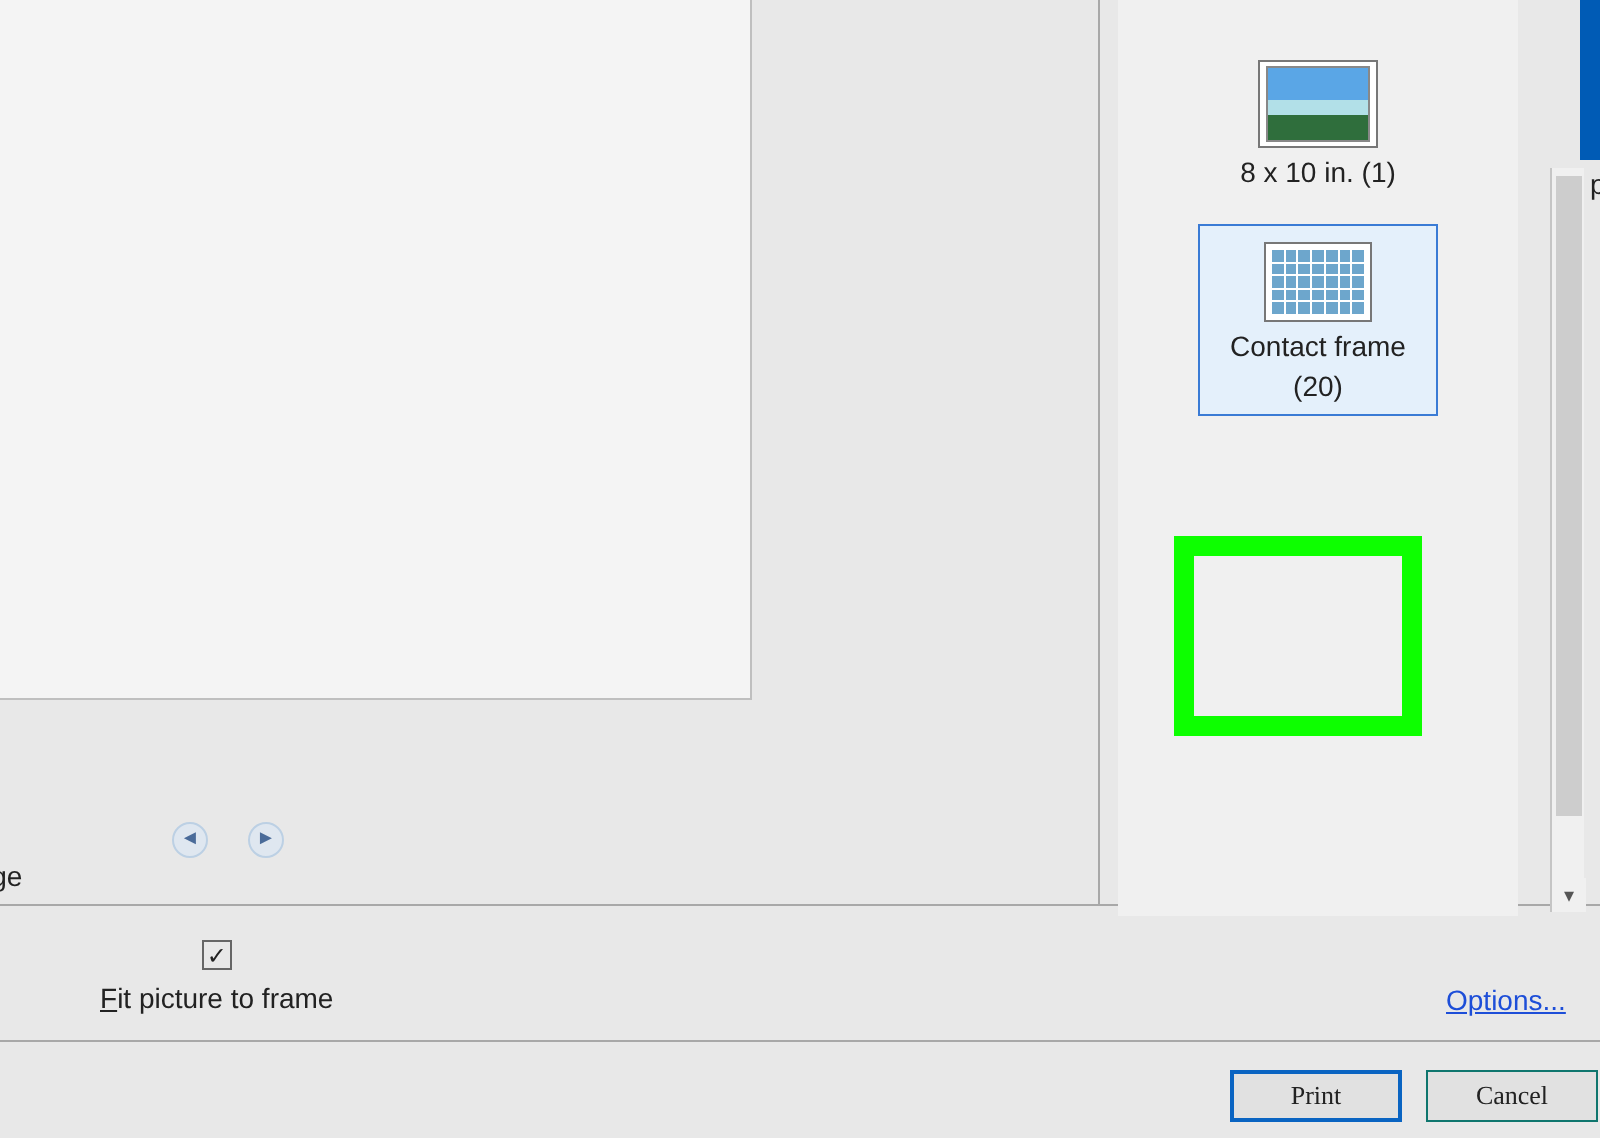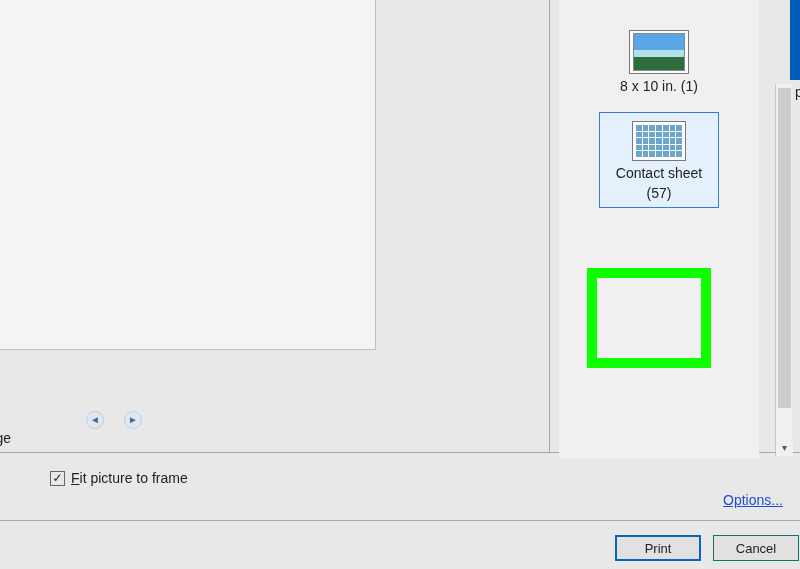--- a/index.html
+++ b/index.html
@@ -55,20 +55,21 @@
     left: 0; top: 452px;
     width: 800px; height: 0;
     border-top: 1px solid #a8a8a8;
   }
   
   .fitbox {
     position: absolute;
     left: 50px; top: 470px;
     display: flex; align-items: center; gap: 6px;
     font-size: 14px;
+    flex-direction: column;
   }
   .fitbox .chk {
     width: 15px; height: 15px;
     border: 1px solid #666;
     display: flex; align-items: center; justify-content: center;
     font-size: 12px; line-height: 1;
   }
   .fitbox .chk::after { content: "✓"; }
   .fitbox .underline { text-decoration: underline; }
   
@@ -209,21 +210,21 @@
   .hrule2 {
     position: absolute;
     left: 0; top: 520px;
     width: 800px; height: 0;
     border-top: 1px solid #a8a8a8;
   }
   
   .buttons {
     position: absolute;
     left: 615px; top: 535px;
-    display: flex; gap: 12px;
+    display: flex; gap: 12px; font-family: Liberation Serif, serif;
   }
   .btnstd {
     min-width: 86px; height: 26px;
     background: #e1e1e1;
     border: 1px solid #0f766e;
     font-size: 13px;
     display: flex; align-items: center; justify-content: center;
     cursor: pointer;
   }
   .btnstd.primary {
@@ -299,22 +300,22 @@
           <div class="dot"></div>
           <div class="dot"></div>
           <div class="dot"></div>
           <div class="dot"></div>
           <div class="dot"></div>
           <div class="dot"></div>
           <div class="dot"></div>
           <div class="dot"></div>
           <div class="dot"></div>
         </div>
-      <span>Contact sheet</span>
-      <span>(57)</span>
+      <span>Contact frame</span>
+      <span>(20)</span>
     </div>
 
   </div>
 
   <div class="scroll">
     <div class="thumb"></div>
     <div class="btn down">▾</div>
   </div>
 
   <div class="highlight" id="hl" style="left: 587px; top: 268px; width: 124px; height: 100px;"></div>

